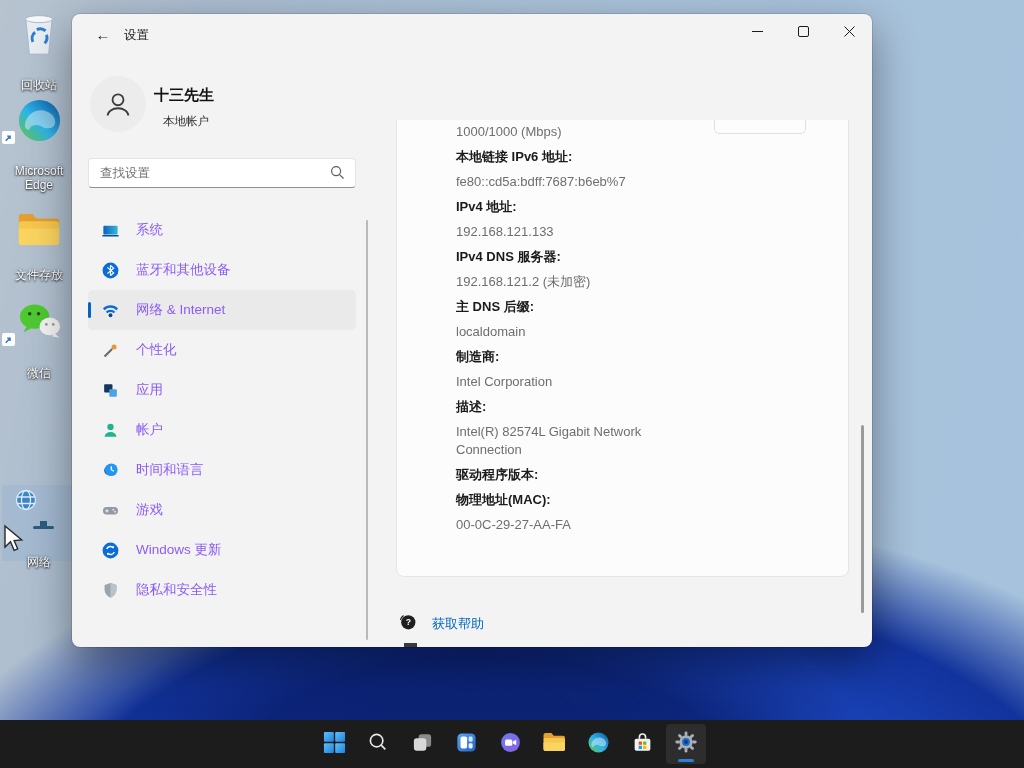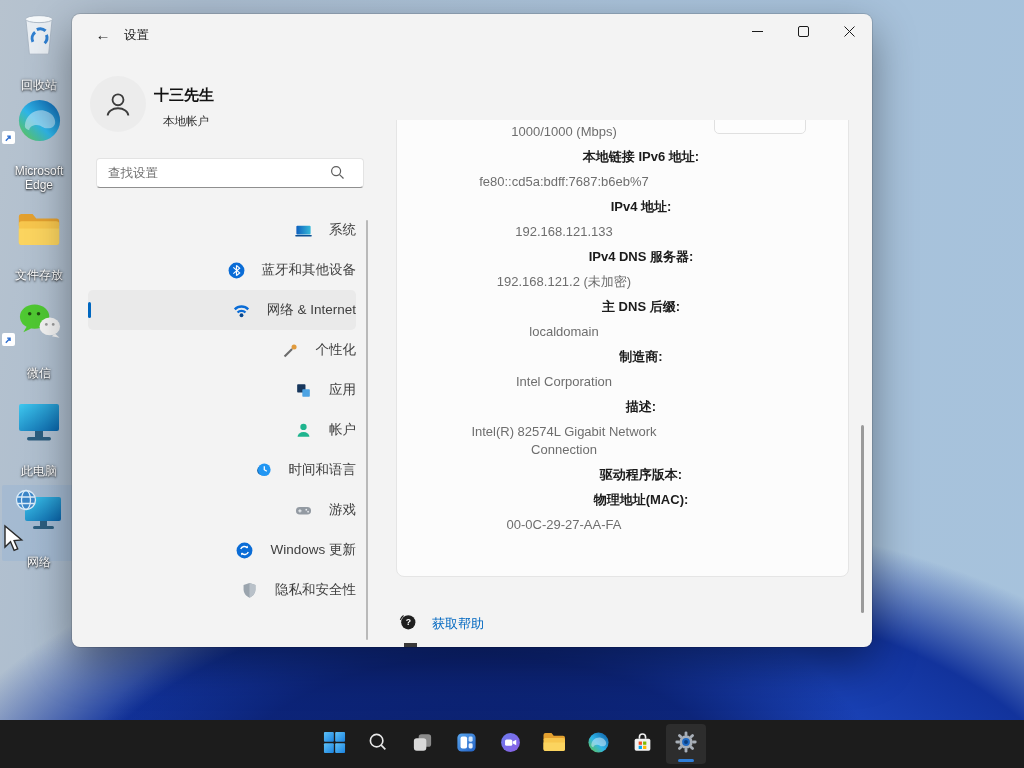--- a/index.html
+++ b/index.html
@@ -39,45 +39,45 @@
 
   
   .avatar{ position:absolute; left:18px; top:62px; width:56px; height:56px; border-radius:50%;
     background:#ececec; display:flex; align-items:center; justify-content:center; }
   .user-name{ position:absolute; left:82px; top:72px; font-size:15px; font-weight:700; color:#111; }
   .user-sub{ position:absolute; left:91px; top:100px; font-size:11.5px; color:#2d2d2d; }
 
   .search{ position:absolute; left:16px; top:144px; width:268px; height:30px;
     background:#fff; border:1px solid #e3e3e3; border-bottom:1px solid #8f8f8f; border-radius:4px;
     padding:0 30px 0 11px; font-size:12.5px; color:#1b1b1b; outline:none;
-    font-family:"Liberation Sans","DejaVu Sans",sans-serif;margin-left:8px; }
+    font-family:"Liberation Sans","DejaVu Sans",sans-serif; }
   .search::placeholder{ color:#717171; }
   .search-glyph{ position:absolute; left:258px; top:151px; }
 
   .nav{ position:absolute; left:16px; top:196px; width:268px; }
   .nav-item{ position:relative; height:40px; border-radius:5px; display:flex; align-items:center;
-    padding-left:13px; gap:16px; font-size:13.5px; color:#404040;justify-content:flex-end; }
+    padding-left:13px; gap:16px; font-size:13.5px; color:#8b5cf6; }
   .nav-item.selected{ background:#eaeaea; }
   .nav-pill{ position:absolute; left:0; top:12px; width:3px; height:16px; border-radius:2px;
     background:var(--c-accent,#0067c0); }
   .nav-icon{ width:19px; height:19px; display:flex; align-items:center; justify-content:center; }
   .side-scroll{ position:absolute; left:294px; top:206px; width:2px; height:420px;
     background:#b9b9b9; border-radius:1px; }
 
   
   .breadcrumb{ position:absolute; left:324px; top:62px; font-size:26px; font-weight:600; color:#1a1a1a; }
   .crumb-parent{ color:#5f5f5f; }
   .crumb-sep{ color:#5f5f5f; font-size:19px; margin:0 11px; position:relative; top:-3px; }
 
   .viewport{ position:absolute; left:300px; top:106px; width:478px; height:527px; overflow:hidden; }
   .card{ position:absolute; left:24px; top:-10px; width:453px; height:467px;
     background:#fcfcfc; border:1px solid #e5e5e5; border-radius:8px; }
   .copy-btn{ position:absolute; left:317px; top:-9px; width:92px; height:32px;
     background:#fdfdfd; border:1px solid #e0e0e0; border-radius:5px; }
-  .rows{ position:absolute; left:59px; top:12px; width:370px;text-align:center; }
+  .rows{ position:absolute; left:59px; top:12px; width:370px; }
   .row{ font-size:13px; line-height:18px; margin-bottom:7px; }
   .row.r-label{ font-weight:700; color:#1b1b1b; }
   .row.r-value{ color:#6e6e6e; max-width:216px; }
 
   .help{ position:absolute; left:326px; top:598px; display:flex; align-items:center; gap:15px; }
   .help-text{ font-size:13px; color:var(--c-accent,#0067c0); }
   .feedback-partial{ position:absolute; left:332px; top:629px; width:13px; height:4px; background:#3a3a3a; }
   .main-scroll{ position:absolute; left:789px; top:411px; width:3px; height:188px;
     background:#9a9a9a; border-radius:2px; }
 
@@ -158,36 +158,20 @@
       </svg>
       <span class="shortcut-badge">
         <svg width="9" height="9" viewBox="0 0 10 10">
             <path d="M2 8.5l4.5-4.5M3.5 3.5h3.2v3.2" stroke="#2f6fd0" stroke-width="1.6" fill="none"></path>
           </svg>
       </span>
     </div>
     <div class="di-label">微信</div>
   </div>
 
-  <div class="di" style="top:394px">
-    <div class="di-img">
-      <svg width="48" height="46" viewBox="0 0 48 46">
-        <defs>
-            <linearGradient id="pcg" x1="0" y1="0" x2="1" y2="1">
-          <stop offset="0" stop-color="#3fc8ef"></stop>
-              <stop offset="1" stop-color="#0a63a8"></stop>
-            </linearGradient>
-          </defs>
-        <rect x="4" y="6" width="40" height="27" rx="2" fill="url(#pcg)"></rect>
-        <rect x="20" y="33" width="8" height="6" fill="#2c5d7e"></rect>
-        <rect x="12" y="39" width="24" height="3.5" rx="1.7" fill="#2c5d7e"></rect>
-      </svg>
-    </div>
-    <div class="di-label">此电脑</div>
-  </div>
 
   <div class="di selected" style="top:485px; height:76px">
     <div class="di-img">
       <svg width="48" height="48" viewBox="0 0 48 48">
         <rect x="10" y="10" width="36" height="24" rx="2" fill="url(#pcg)"></rect>
         <rect x="25" y="34" width="7" height="5" fill="#2c5d7e"></rect>
         <rect x="18" y="39" width="21" height="3" rx="1.5" fill="#2c5d7e"></rect>
         <circle cx="11" cy="13" r="9.5" fill="#3c86c8"></circle>
         <g stroke="#dcecf8" stroke-width="1.3" fill="none">
           <circle cx="11" cy="13" r="9.5"></circle>

